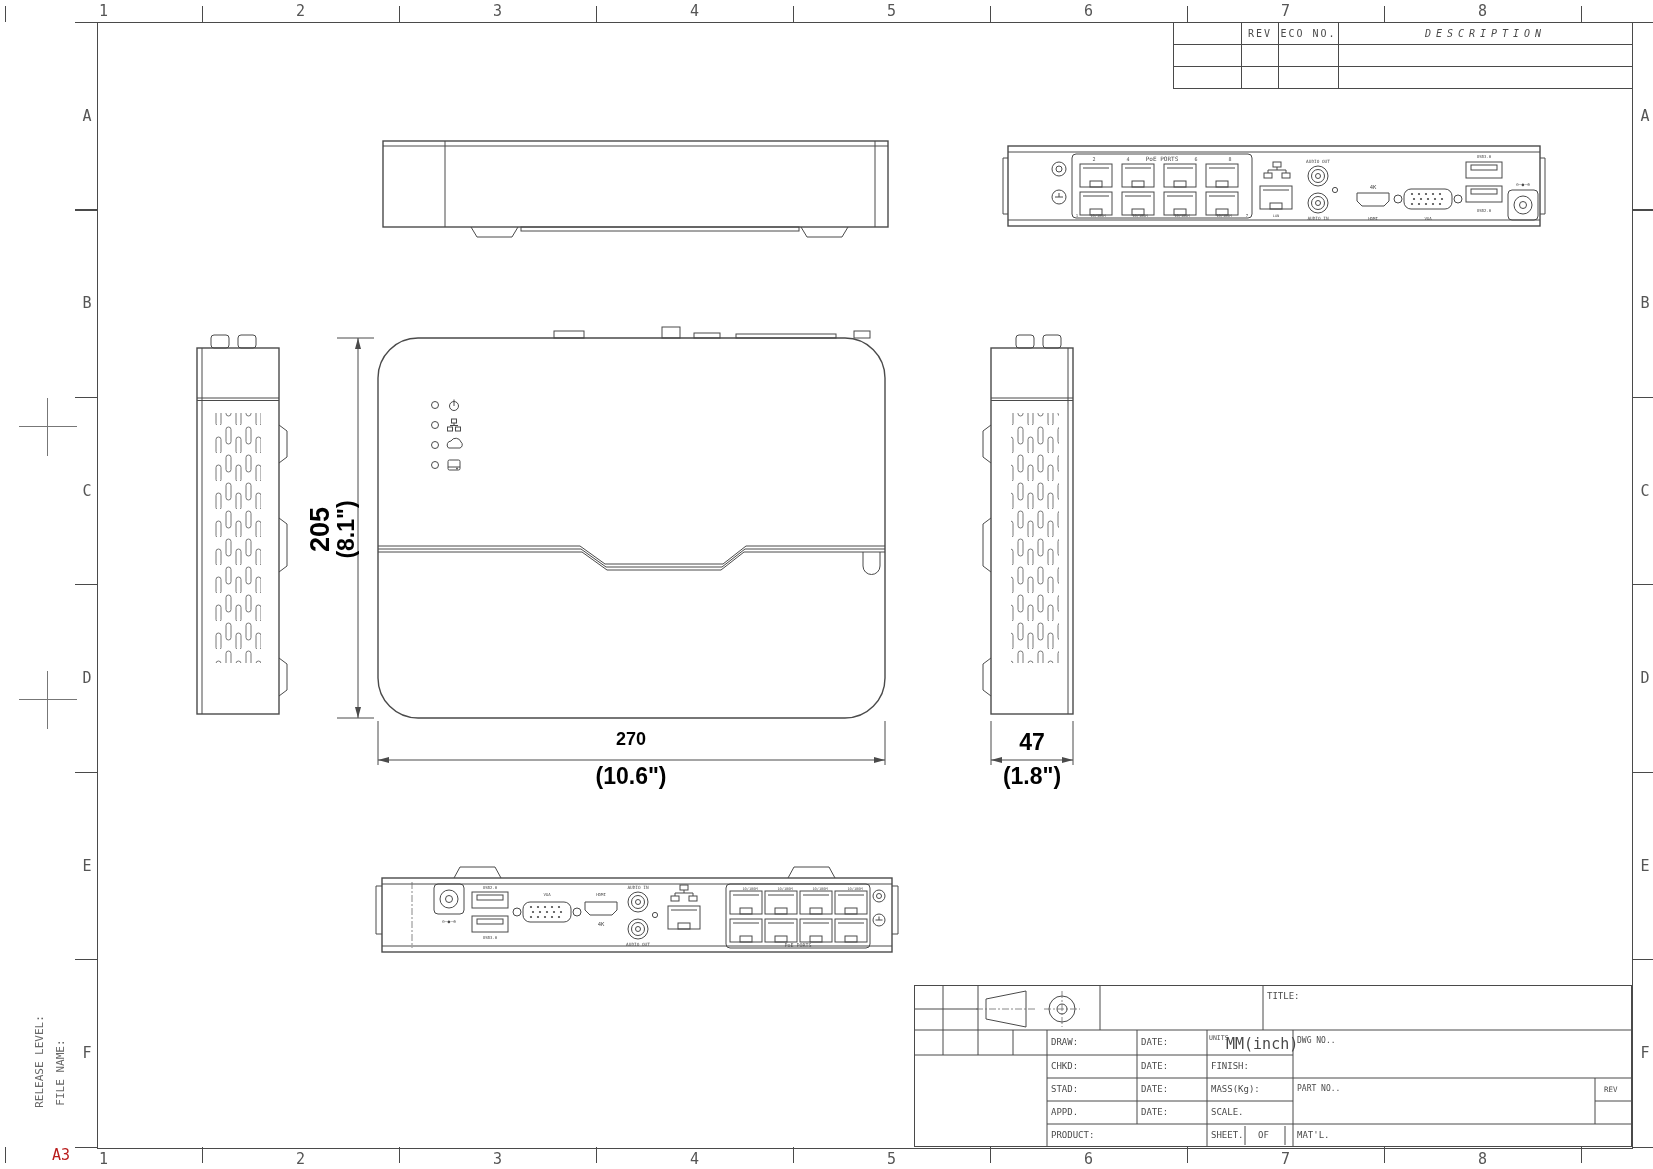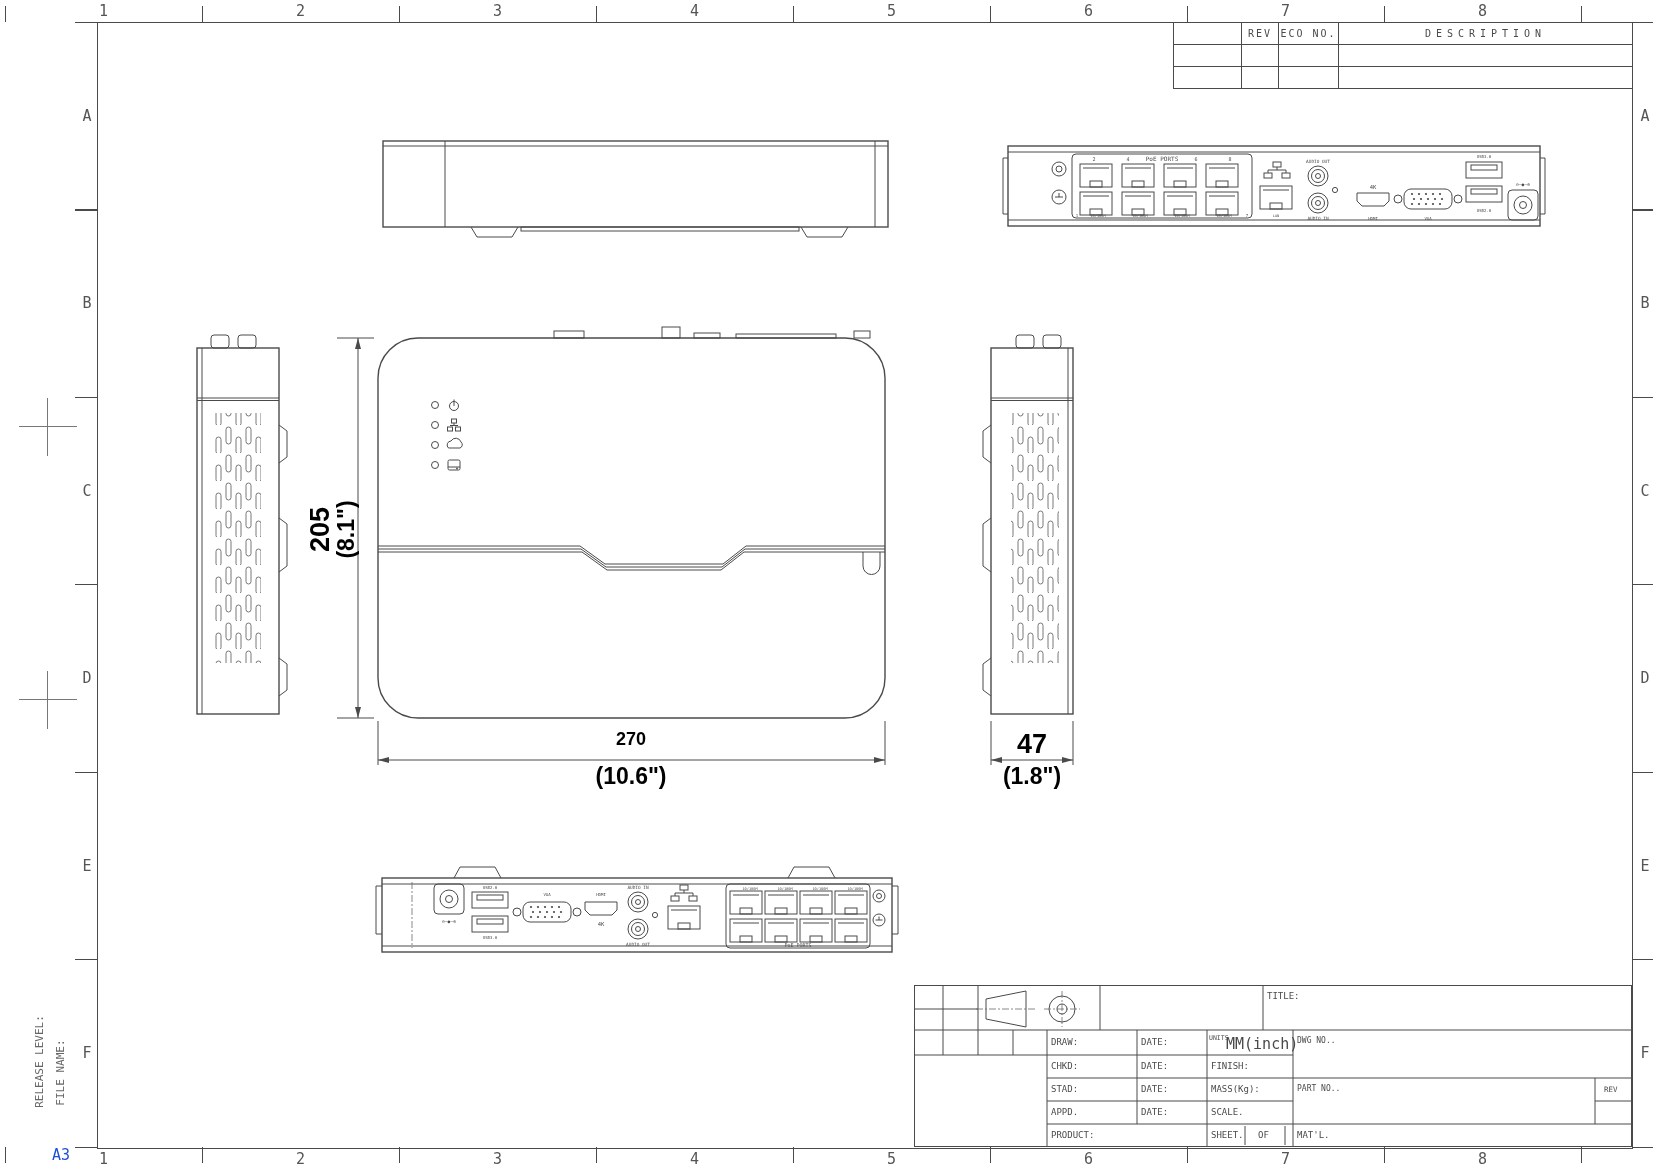--- a/index.html
+++ b/index.html
@@ -19,34 +19,34 @@
   
   .cross{position:absolute;width:58px;height:58px;}
   .cross:before{content:"";position:absolute;left:0;top:28px;width:58px;height:1px;background:#777;}
   .cross:after{content:"";position:absolute;left:28px;top:0;width:1px;height:58px;background:#777;}
   
   .revtab{position:absolute;left:1173px;top:22px;width:459px;display:grid;
           grid-template-columns:68px 37px 60px 294px;grid-auto-rows:22px;
           border-left:1px solid #4a4a4a;border-bottom:1px solid #4a4a4a;}
   .revtab>div{border-right:1px solid #4a4a4a;border-top:1px solid #4a4a4a;
           font-size:10px;letter-spacing:2px;display:flex;align-items:center;justify-content:center;}
-  .revtab>.desc{letter-spacing:5px;}
+  .revtab>.desc{letter-spacing:5px;font-style:italic;}
   
   .dim{position:absolute;font-family:"Liberation Sans",sans-serif;font-weight:bold;color:#000;
        text-align:center;white-space:nowrap;}
   .rot{transform:rotate(-90deg);}
   
   .vtext{position:absolute;font-size:11px;color:#666;transform:rotate(-90deg);white-space:nowrap;}
   svg{position:absolute;overflow:visible;}
   .ln{fill:none;stroke:#4a4a4a;stroke-width:1;}
   .ln2{fill:none;stroke:#4a4a4a;stroke-width:1.4;}
   .dd{fill:none;stroke:#6a6a6a;stroke-width:0.8;stroke-dasharray:7 2 2 2;}
   .fillg{fill:#4a4a4a;stroke:none;}
   text.t{fill:#4a4a4a;font-family:"DejaVu Sans Mono",monospace;}
-  .a3{position:absolute;left:52px;top:1146px;font-size:15px;color:#1d4ed8;}
+  .a3{position:absolute;left:52px;top:1146px;font-size:15px;color:#b91c1c;}
 </style>
 </head>
 <body>
 
 <div class="sheet">
 
   <div class="frame"></div>
   <div class="ticks-h" style="top:6px;"></div>
   <div class="ticks-h" style="top:1147px;"></div>
   <div class="ticks-v" style="left:75px;"></div>
@@ -438,21 +438,21 @@
   <div class="dim" style="left:581px;top:729px;width:100px;font-size:18px;">270</div>
   <div class="dim" style="left:581px;top:763px;width:100px;font-size:23px;">(10.6")</div>
 
   <svg class="view" style="left:983px;top:715px;" width="100" height="55" viewBox="0 0 100 55">
     <line class="ln" x1="8" y1="6" x2="8" y2="50"></line>
     <line class="ln" x1="90" y1="6" x2="90" y2="50"></line>
     <line class="ln" x1="8" y1="45" x2="90" y2="45"></line>
     <polygon class="fillg" points="8,45 19,42 19,48"></polygon>
     <polygon class="fillg" points="90,45 79,42 79,48"></polygon>
   </svg>
-  <div class="dim" style="left:997px;top:729px;width:70px;font-size:27px;">47</div>
+  <div class="dim" style="left:997px;top:729px;width:70px;font-size:23px;">47</div>
   <div class="dim" style="left:992px;top:763px;width:80px;font-size:23px;">(1.8")</div>
 
   <svg class="view" style="left:914px;top:985px;" width="718" height="162" viewBox="0 0 718 162">
     <rect class="ln" x="0.5" y="0.5" width="717" height="161"></rect>
     <line class="ln" x1="29" y1="0" x2="29" y2="45"></line>
     <line class="ln" x1="64" y1="0" x2="64" y2="45"></line>
     <line class="ln" x1="186" y1="0" x2="186" y2="45"></line>
     <line class="ln" x1="349" y1="0" x2="349" y2="45"></line>
     <line class="ln" x1="0" y1="24" x2="64" y2="24"></line>
     <line class="ln" x1="0" y1="45" x2="718" y2="45"></line>

